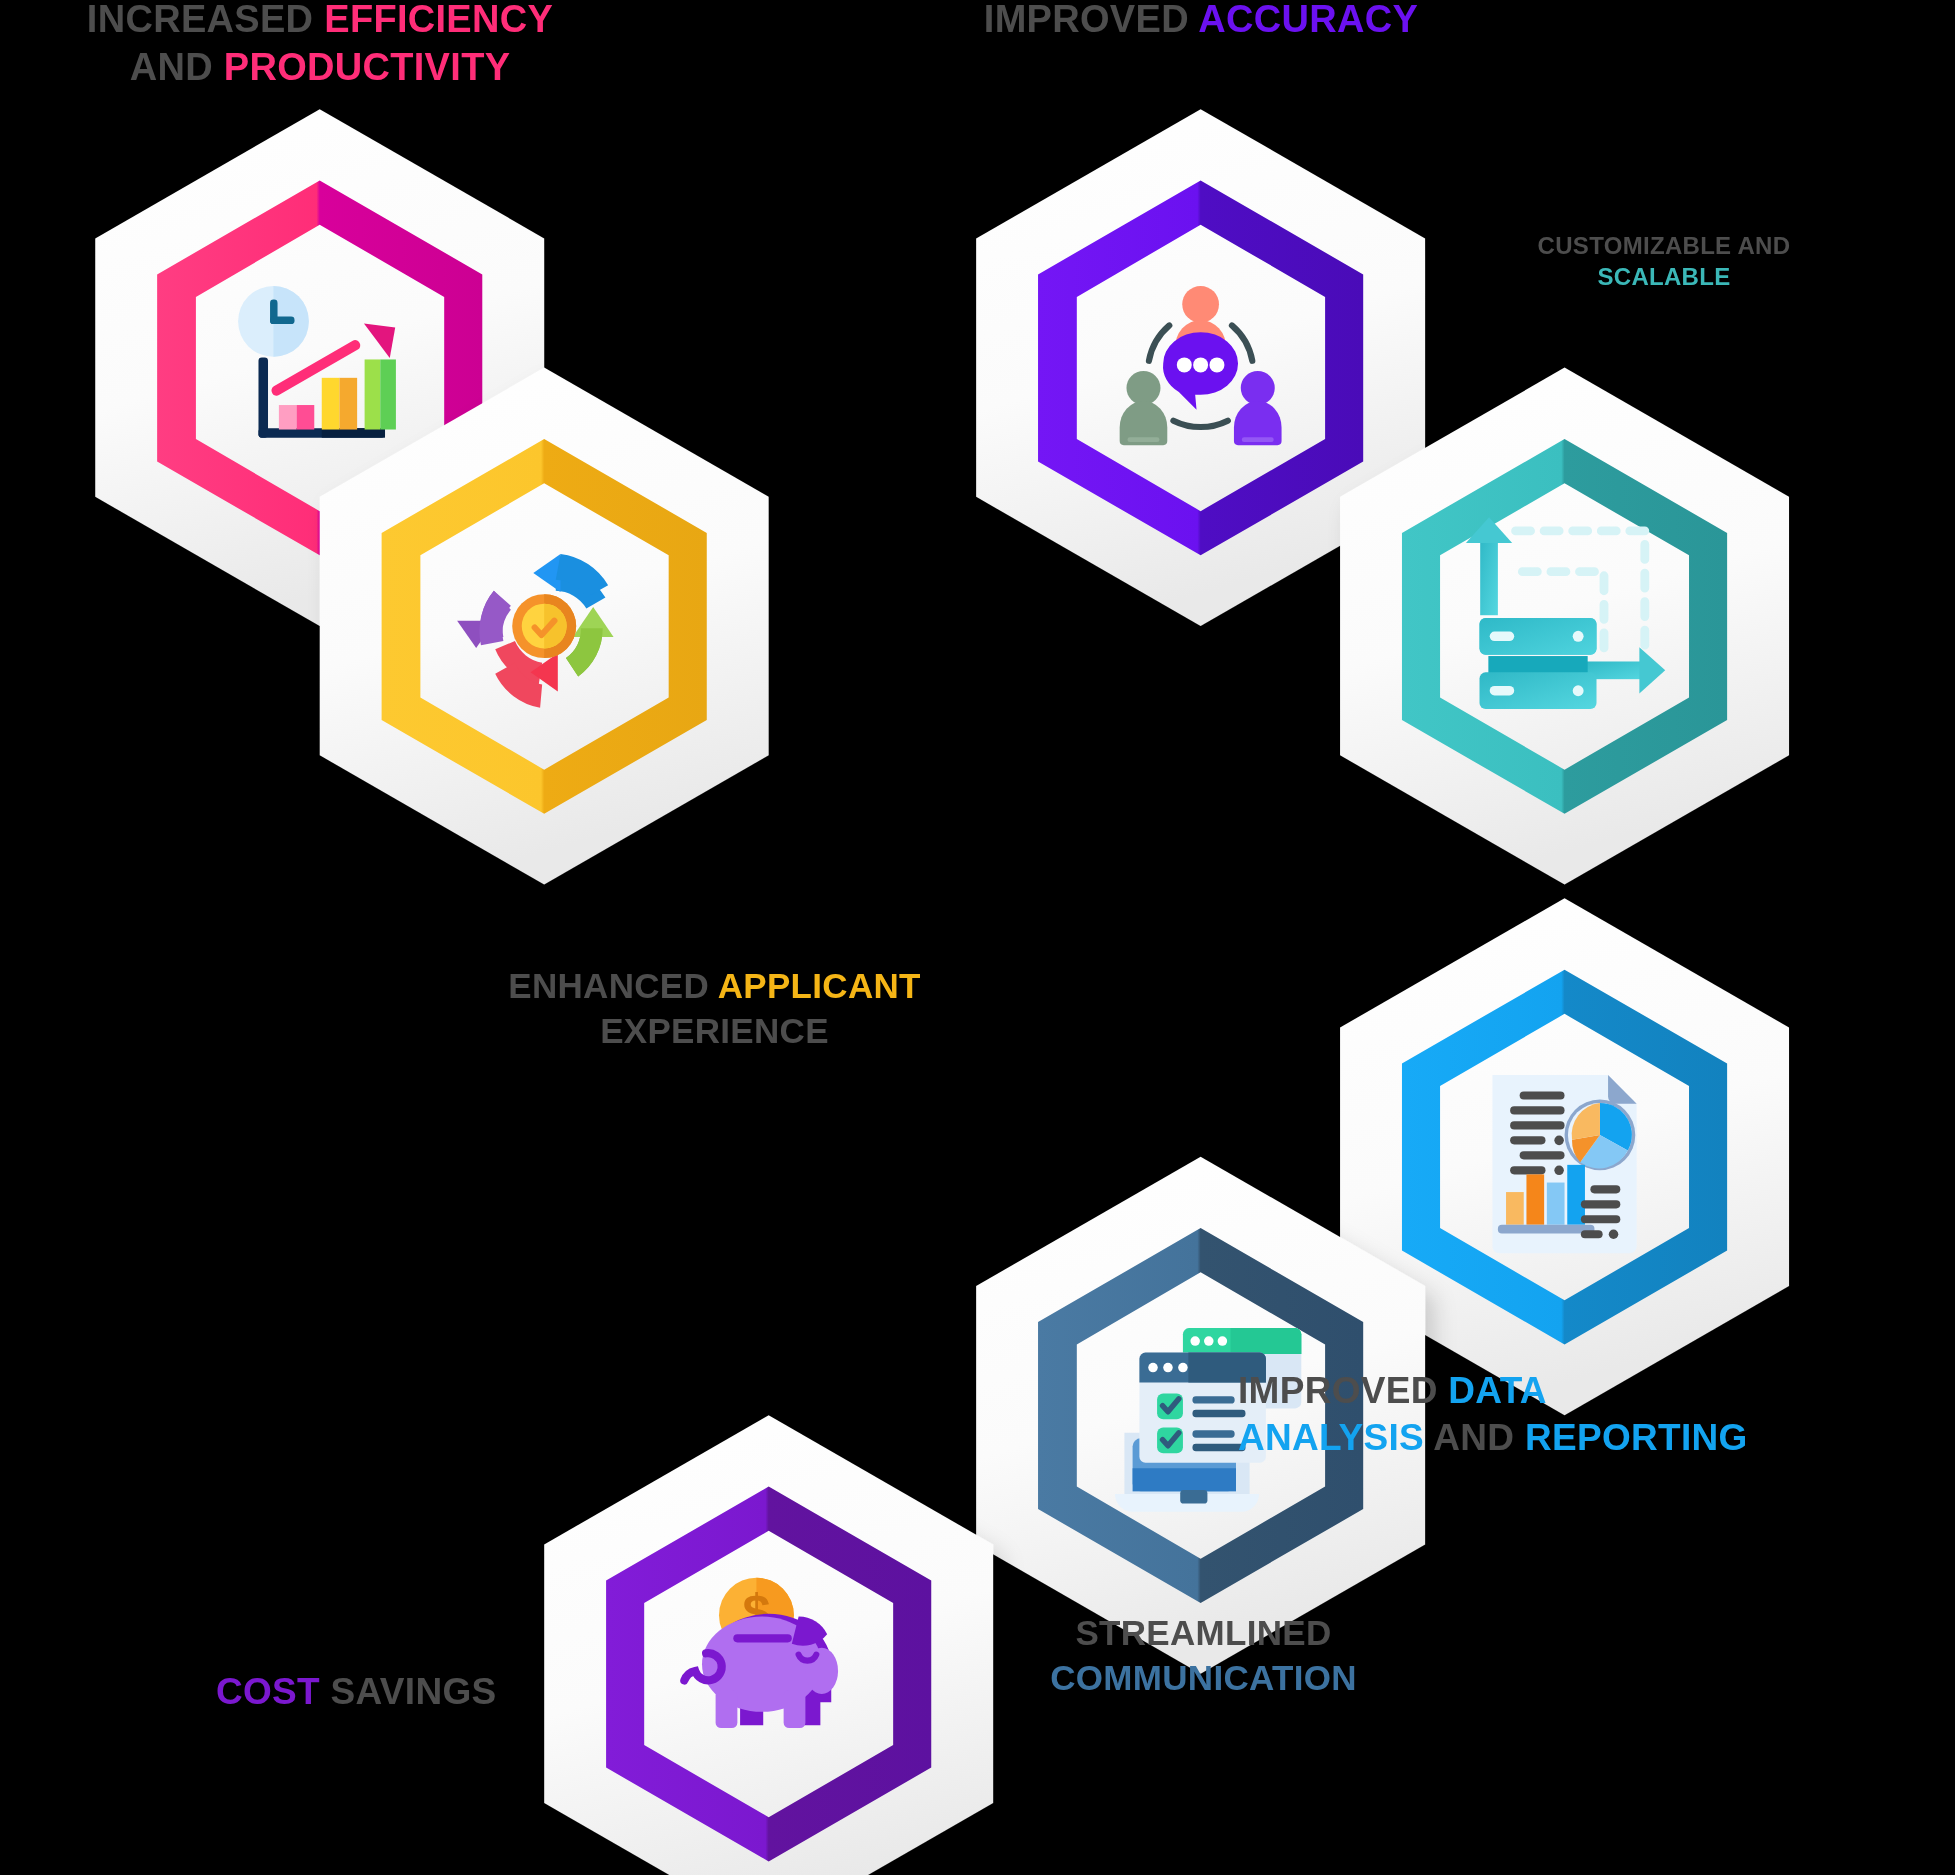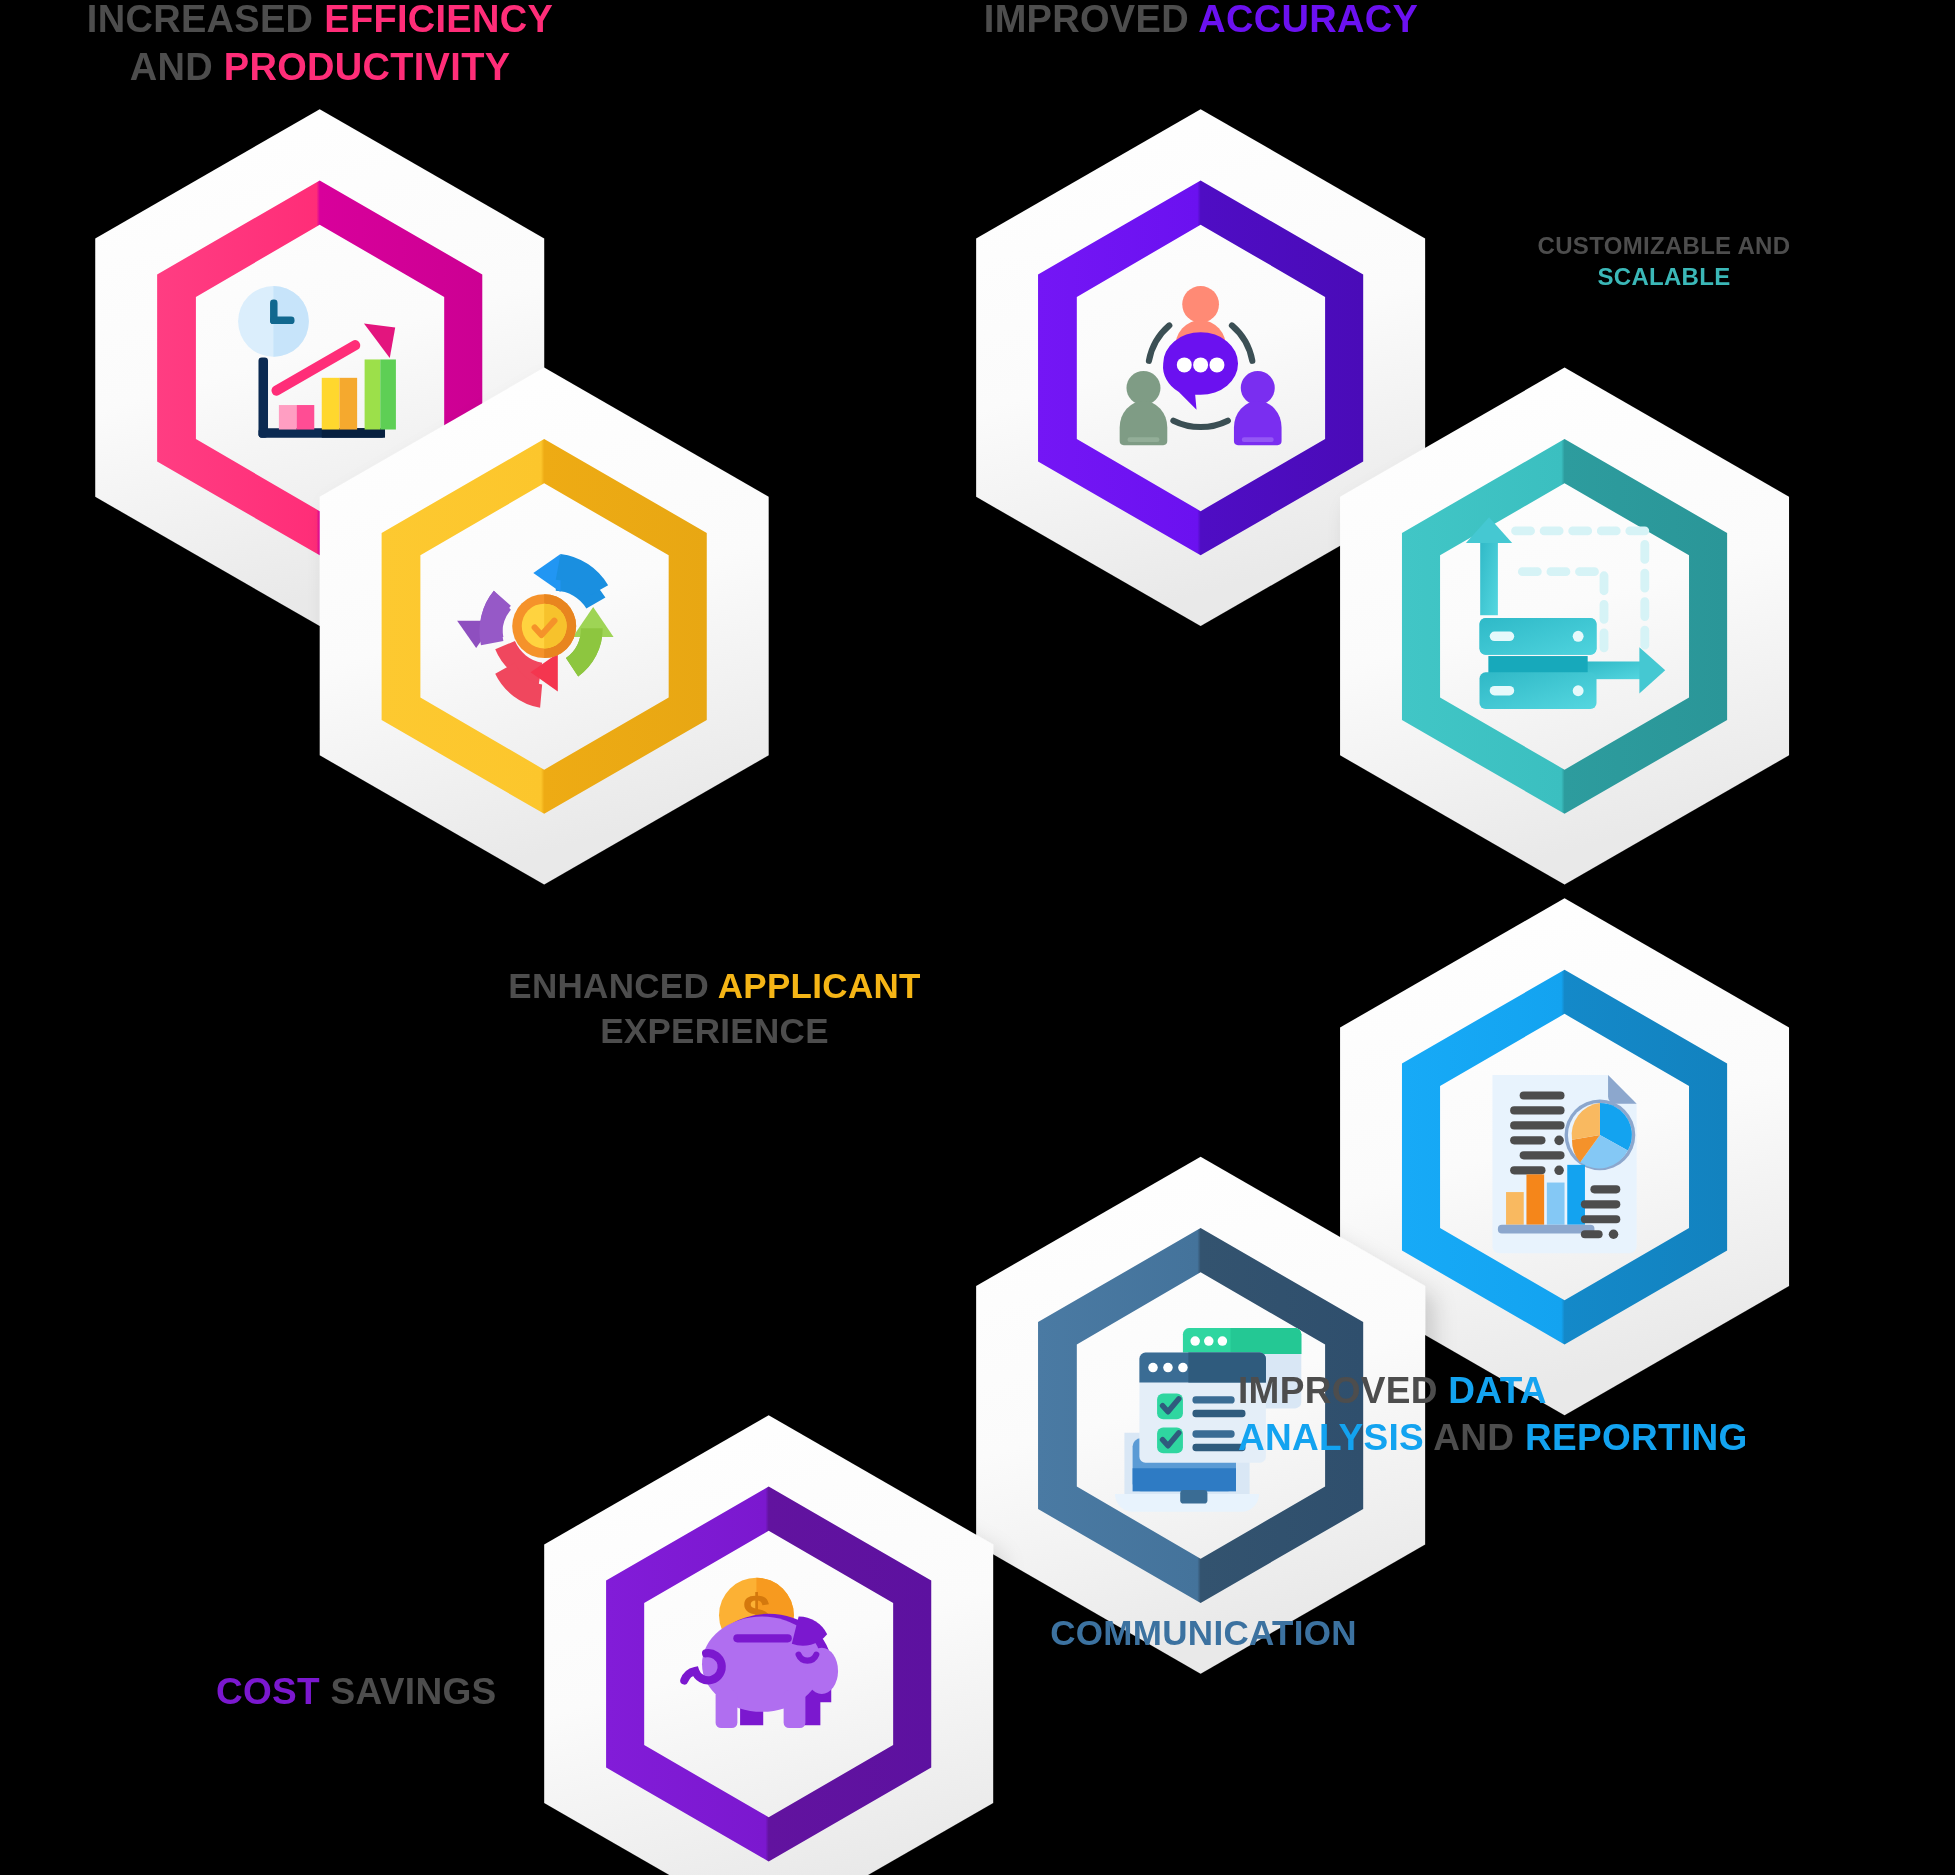--- a/index.html
+++ b/index.html
@@ -357,20 +357,21 @@
   <span class="lbl-line"><span>ENHANCED </span><span style="color:#f5b516">APPLICANT</span></span>
   <span class="lbl-line"><span>EXPERIENCE</span></span>
 </div>
 
 <div class="label ta-r" style="left:1238px;top:1367px;width:713px;font-size:37px;">
   <span class="lbl-line"><span>IMPROVED </span><span style="color:#13a3f0">DATA</span></span>
   <span class="lbl-line"><span style="color:#13a3f0">ANALYSIS</span><span> AND </span><span style="color:#13a3f0">REPORTING</span></span>
 </div>
 
 <div class="label ta-c" style="left:952px;top:1611px;width:503px;font-size:35px;">
+  <span class="lbl-line"><span>STREAMLINED</span></span>
   <span class="lbl-line"><span style="color:#3c72a0">COMMUNICATION</span></span>
 </div>
 
 <div class="label ta-l" style="left:216px;top:1668px;width:381px;font-size:37px;">
   <span class="lbl-line"><span style="color:#7b18cf">COST</span><span> SAVINGS</span></span>
 </div>
 
 </div>
 
 

